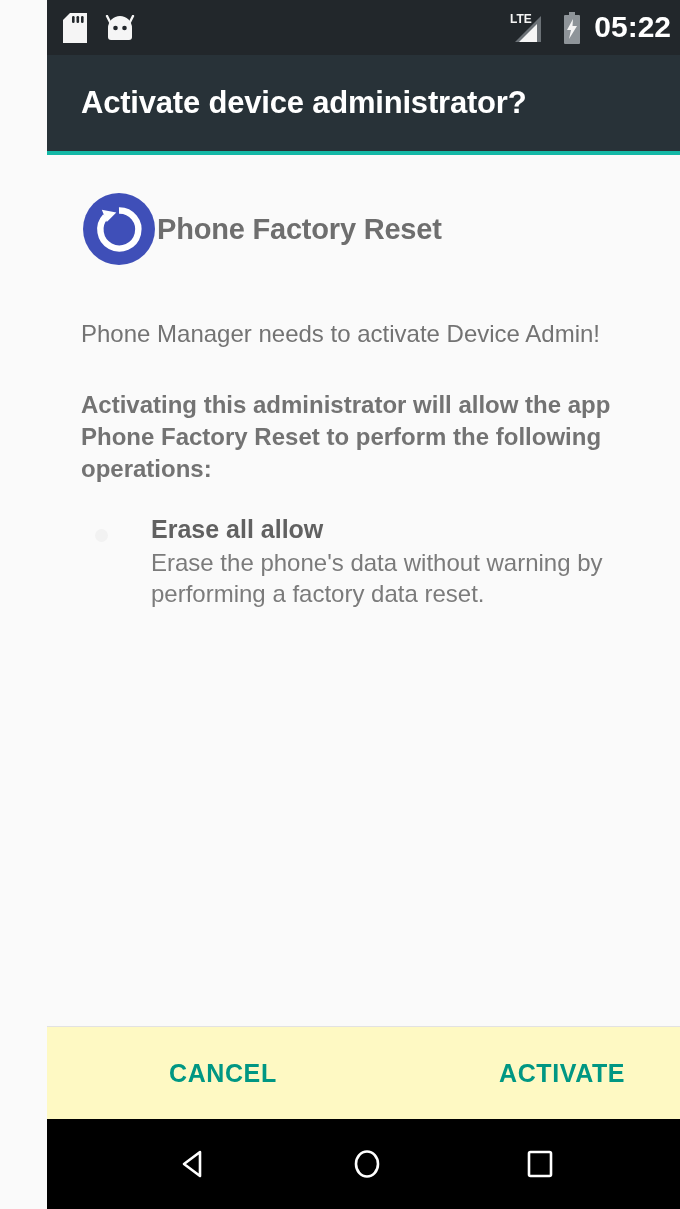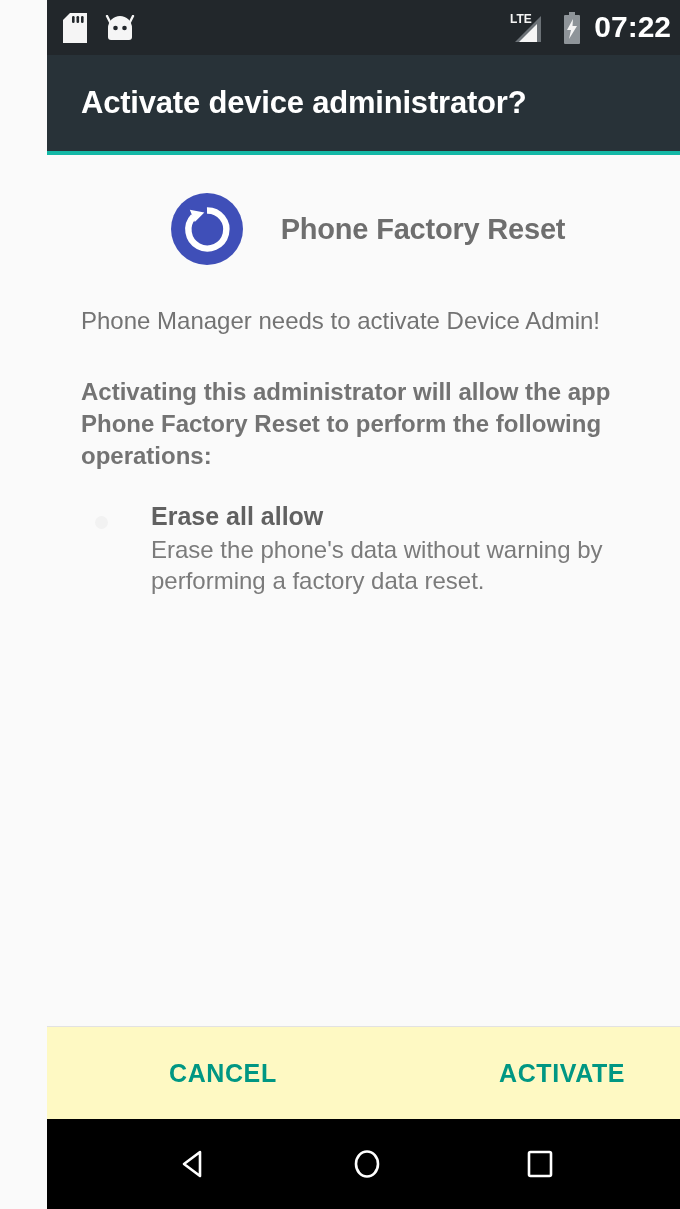--- a/index.html
+++ b/index.html
@@ -77,36 +77,34 @@
     flex: 1 1 auto;
     background: #fafafa;
     padding: 0 34px;
     box-sizing: border-box;
     overflow: hidden;
   }
   .app-row {
     display: flex;
     align-items: center;
     margin-top: 36px;
-    gap: 36px;
-    justify-content: center;
   }
   .app-icon {
     width: 76px;
     height: 76px;
     flex: 0 0 auto;
   }
   .app-name {
     font-size: 29px;
     font-weight: bold;
     color: #6e6e6e;
     letter-spacing: -0.2px;
   }
   .lead-text {
-    margin-top: 39px;
+    margin-top: 52px;
     font-size: 24px;
     color: #737373;
     line-height: 1.25;
   }
   .desc-text {
     margin-top: 40px;
     font-size: 24px;
     color: #737373;
     line-height: 1.33;
     max-width: 560px;
@@ -221,21 +219,21 @@
           <path d="M31 5 L31 31 L5 31 Z" fill="#6b7176"></path>
           <path d="M27 13 L27 31 L9 31 Z" fill="#f5f5f5"></path>
         </svg>
       </span>
       <span>
         <svg class="icon-svg" width="20" height="32" viewBox="0 0 20 32">
           <path d="M7 0 h6 v3 h4 a1 1 0 0 1 1 1 v27 a1 1 0 0 1 -1 1 H3 a1 1 0 0 1 -1 -1 V4 a1 1 0 0 1 1 -1 h4 Z" fill="#8e9499"></path>
           <path d="M11 7 L5 18 h4 l-2 9 l8 -13 h-4.5 Z" fill="#f5f5f5"></path>
         </svg>
       </span>
-      <span class="status-clock">07:22</span>
+      <span class="status-clock">05:22</span>
     </div>
   </div>
 
   <div class="header">
     <span class="header-title">Activate device administrator?</span>
   </div>
 
   <div class="content">
 
     <div class="app-row">

